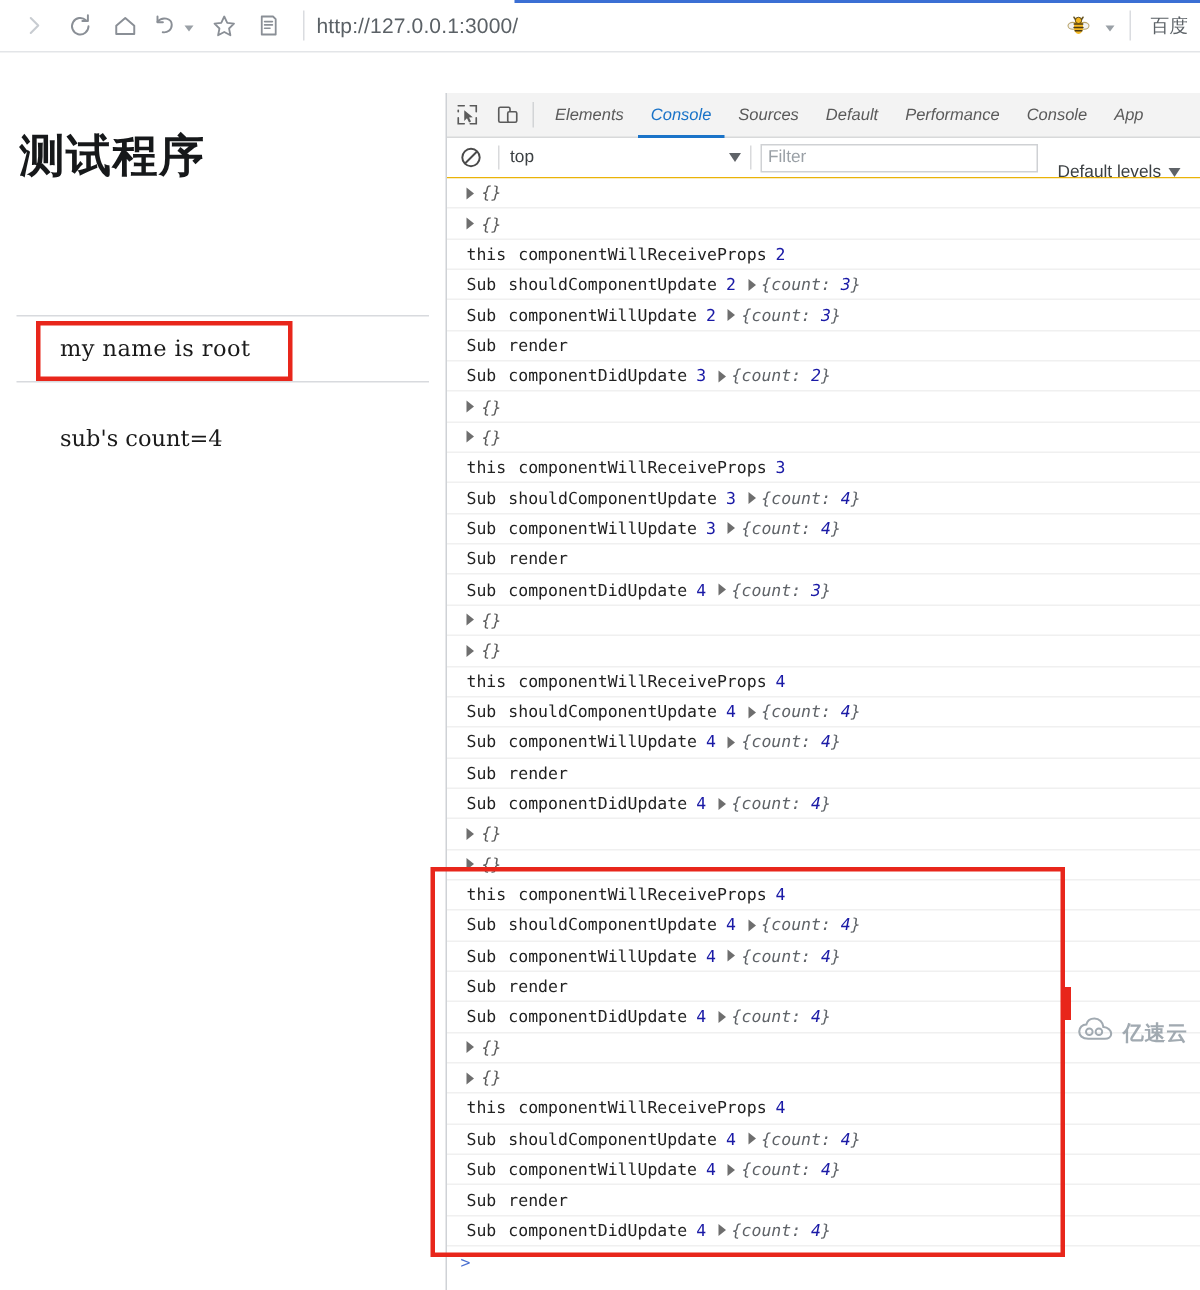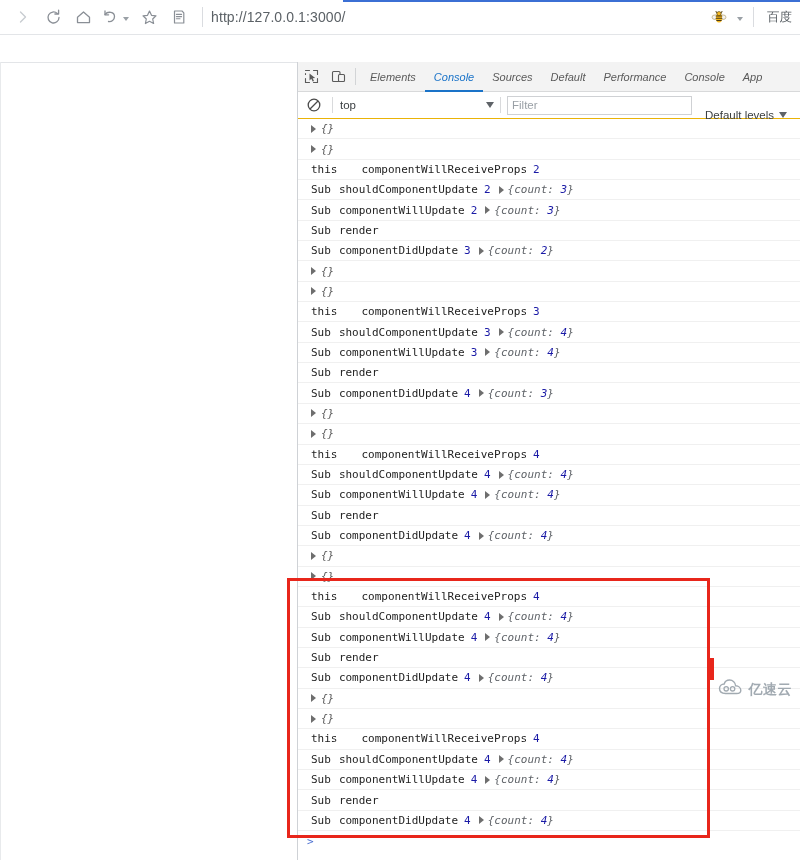--- a/index.html
+++ b/index.html
@@ -118,21 +118,21 @@
     position: relative; height: 20.35px; display: flex; align-items: center;
     border-bottom: 1px solid #f0f0f0; padding-left: 13px;
     font-family: "DejaVu Sans Mono", monospace; font-size: 11px; color: #222;
     white-space: nowrap;
   }
   .tri {
     width: 0; height: 0; border-top: 4px solid transparent; border-bottom: 4px solid transparent;
     border-left: 5.5px solid #6e6e6e; margin-right: 5px; flex: none;
   }
   .obj-empty { color: #5a5a5a; font-style: italic; font-family: "DejaVu Sans Mono", monospace; }
-  .lbl-this { color: #222; margin-right: 24px; }
+  .lbl-this { color: #222; margin-right: 8px; }
   .lbl-sub { color: #222; margin-right: 8px; }
   .hook { color: #222; }
   .num { color: #1a1aa6; margin-left: 6px; }
   .objwrap { display: flex; align-items: center; margin-left: 8px; }
   .objwrap .tri { margin-right: 4px; }
   .obj-italic { font-style: italic; color: #5f6368; font-family: "DejaVu Sans Mono", monospace; }
   .obj-italic .onum { color: #1a1aa6; font-style: italic; }
 
   .prompt-row {
     position: relative; height: 20px; display: flex; align-items: center; padding-left: 9px;
@@ -209,20 +209,28 @@
     <div class="caret-mini" style="margin-left:6px;"></div>
     <div class="tb-divider" style="margin:0 4px 0 10px;"></div>
     <span class="baidu-text">百度</span>
   </div>
   <div class="toolbar-blueline"></div>
   <div class="toolbar-underline"></div>
 
   <div class="bookmark-underline"></div>
 
   <div class="page-left-border"></div>
+  <div class="page-area">
+    <div class="page-h1">测试程序</div>
+    <div class="page-hr hr-1"></div>
+    <div class="page-name-text">my  name is  root</div>
+    <div class="page-hr hr-2"></div>
+    <div class="red-box-name"></div>
+    <div class="page-count-text">sub's count=4</div>
+  </div>
 
   <div class="devtools">
 
     <div class="dt-tabbar">
       <div class="dt-icon-btn">
         <svg width="15" height="15" viewBox="0 0 15 15">
             <path d="M1.5 1.5 h4 M9.5 1.5 h4 v4 M13.5 9.5 v4 h-4 M5.5 13.5 h-4 v-4 M1.5 5.5 v-1" fill="none" stroke="currentColor" stroke-width="1.1" stroke-linecap="round"></path>
             <path d="M5.5 4.5 L5.5 11.6 L7.3 9.8 L8.7 12.6 L10 12 L8.7 9.3 L11.2 9.1 Z" fill="currentColor"></path>
           </svg>
       </div>

